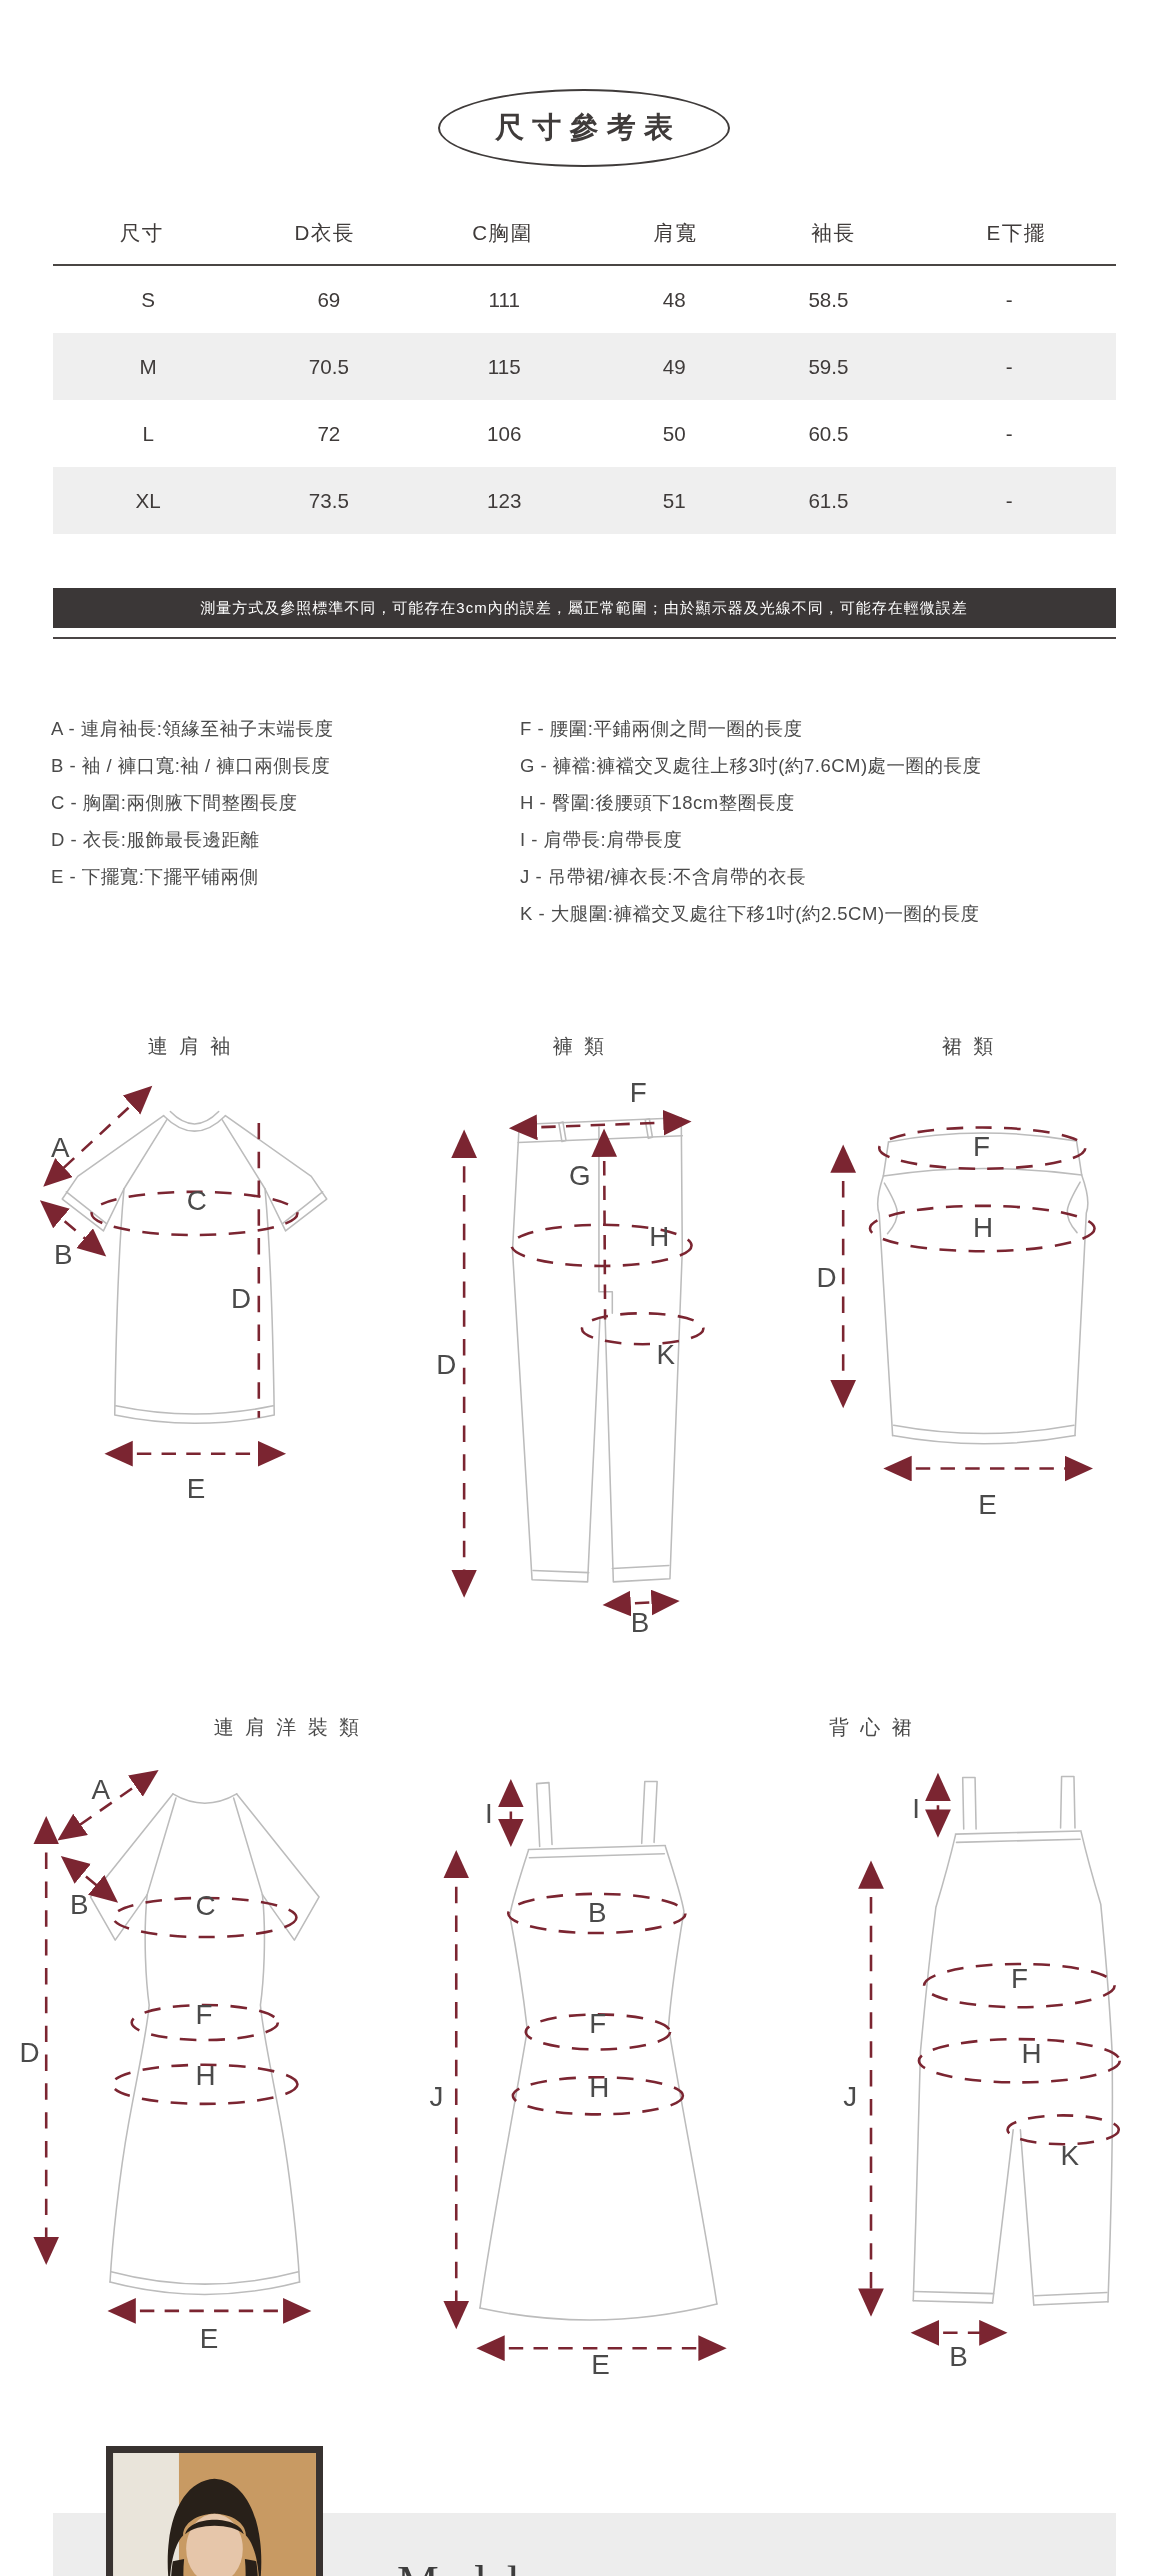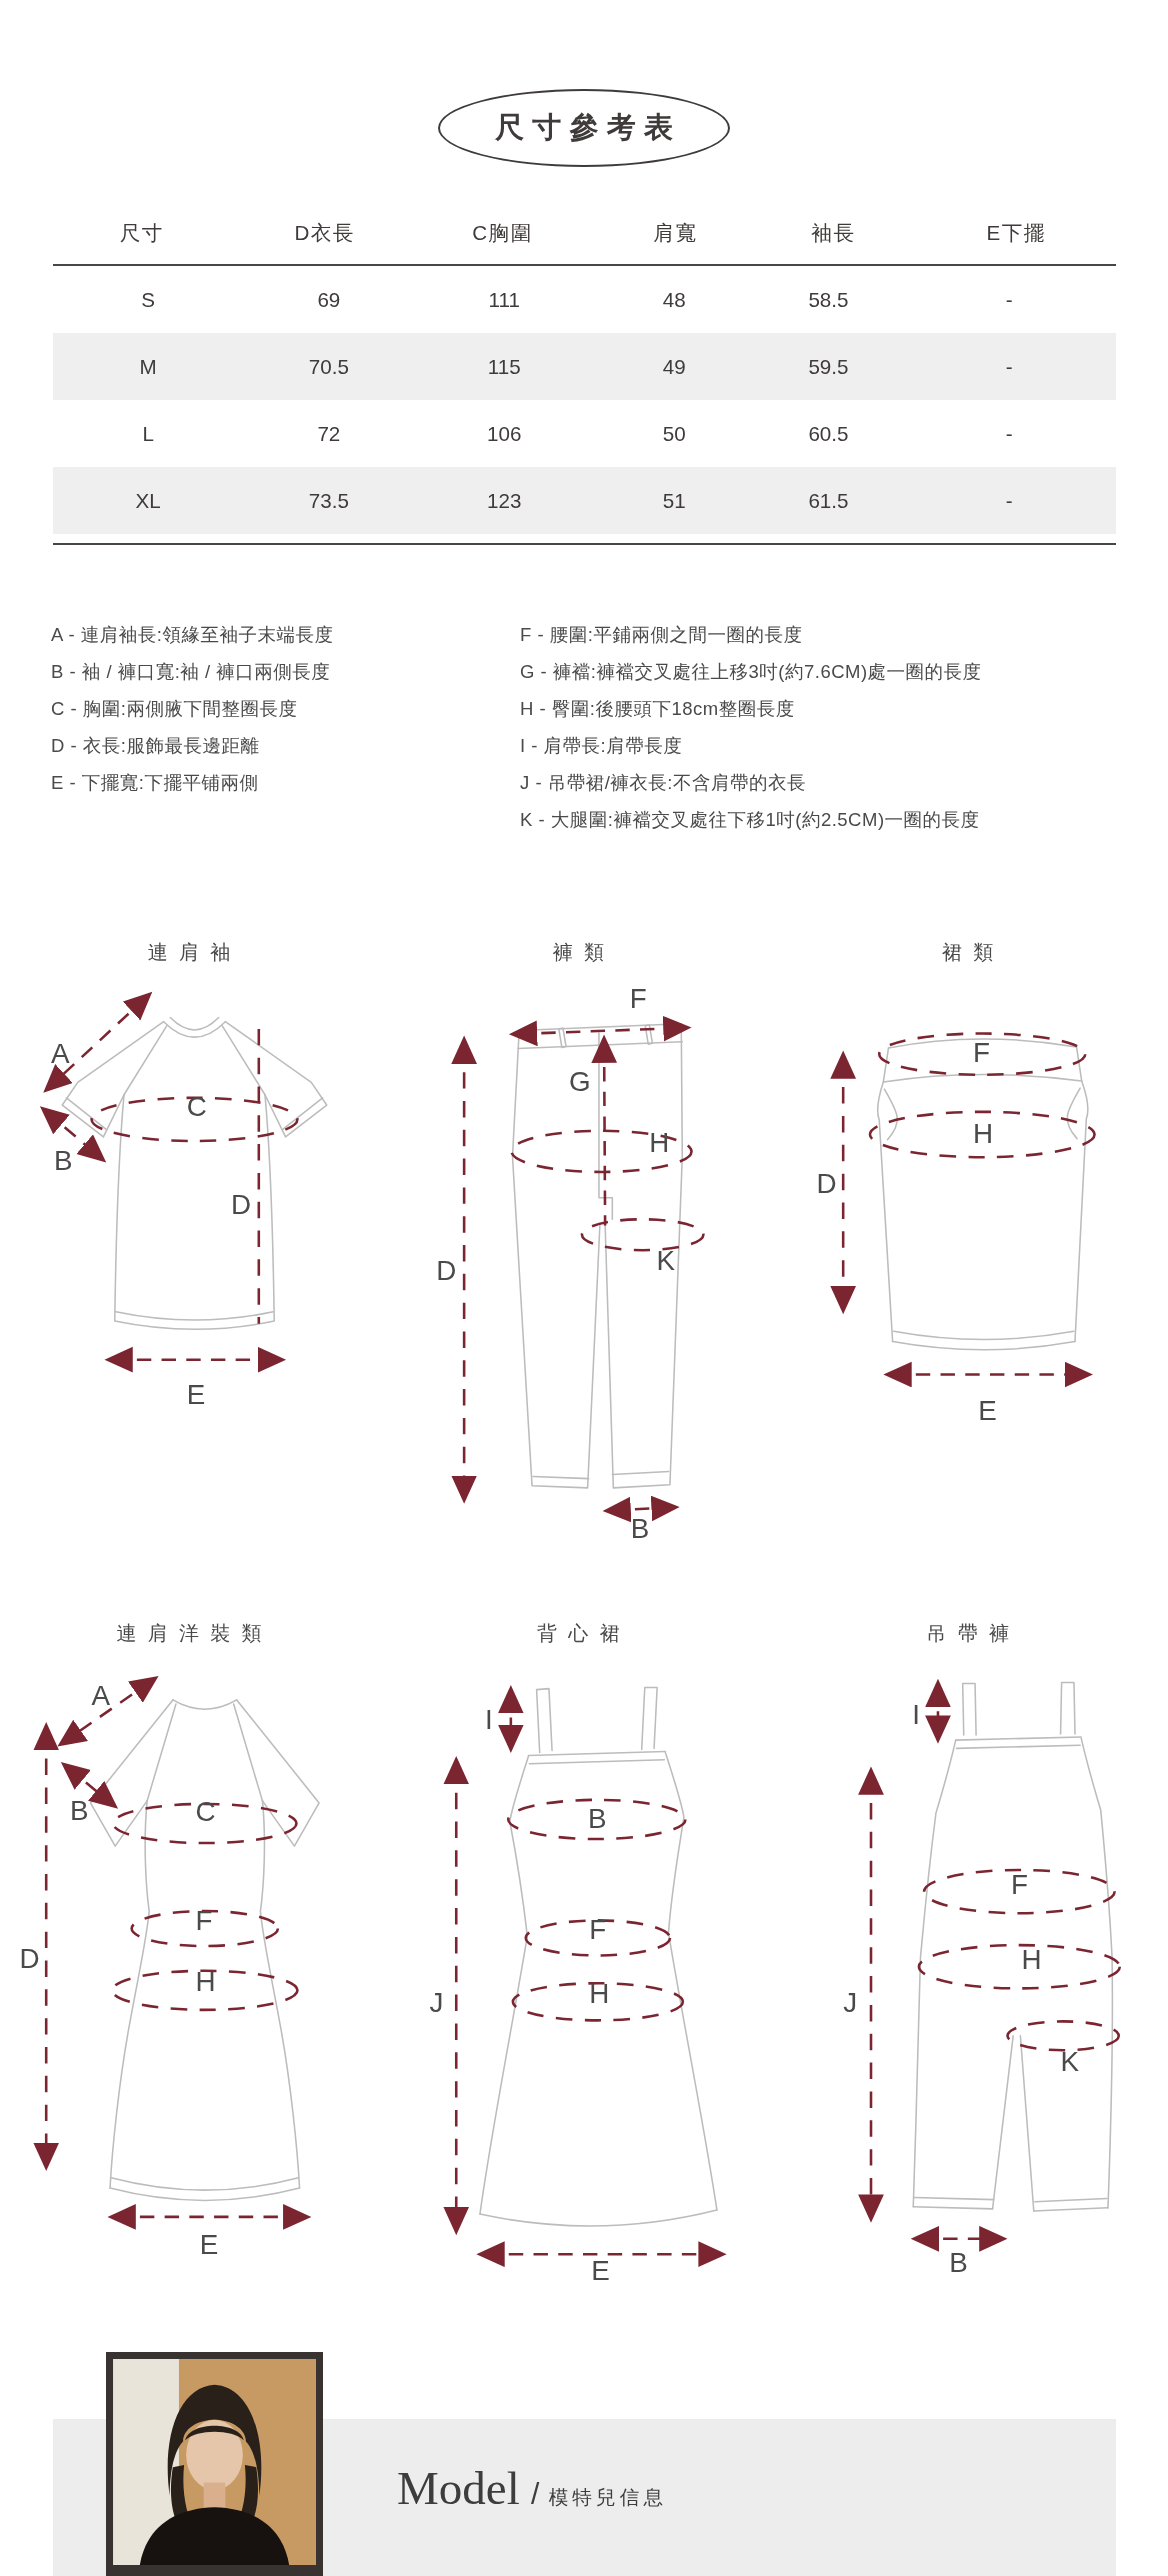--- a/index.html
+++ b/index.html
@@ -99,20 +99,23 @@
     <div class="t-row alt">
       <div class="t-c c0">XL</div>
       <div class="t-c c1">73.5</div>
       <div class="t-c c2">123</div>
       <div class="t-c c3">51</div>
       <div class="t-c c4">61.5</div>
       <div class="t-c c5">-</div>
     </div>
   </div>
 
+  <div class="notice">
+    <span>測量方式及參照標準不同，可能存在3cm內的誤差，屬正常範圍；由於顯示器及光線不同，可能存在輕微誤差</span>
+  </div>
   <div class="divider"></div>
 
   <div class="legend">
     <div class="col-l">
       <div>A - 連肩袖長:領緣至袖子末端長度</div>
       <div>B - 袖 / 褲口寬:袖 / 褲口兩側長度</div>
       <div>C - 胸圍:兩側腋下間整圈長度</div>
       <div>D - 衣長:服飾最長邊距離</div>
       <div>E - 下擺寬:下擺平铺兩側</div>
     </div>
@@ -220,21 +223,20 @@
         <text x="324" y="314">H</text>
         <text x="20" y="412">D</text>
         <text x="334" y="852">E</text>
       </svg>
     </div>
   </div>
 
   <div class="diag-row row2-titles">
     <div class="diag-col"><span class="diag-title">連肩洋裝類</span></div>
     <div class="diag-col"><span class="diag-title">背心裙</span></div>
-    <div class="diag-col"><span class="diag-title">吊帶褲</span></div>
   </div>
 
   <div class="diag-row row2-diagrams">
 
     <div class="diag-col">
       <svg width="361" height="587" viewBox="0 0 700 1140">
         <defs>
           <marker id="ar4" markerWidth="12" markerHeight="12" refX="8" refY="5" orient="auto-start-reverse">
             <path d="M0,0 L11,5 L0,10 z" fill="#7b2531"></path>
           </marker>

